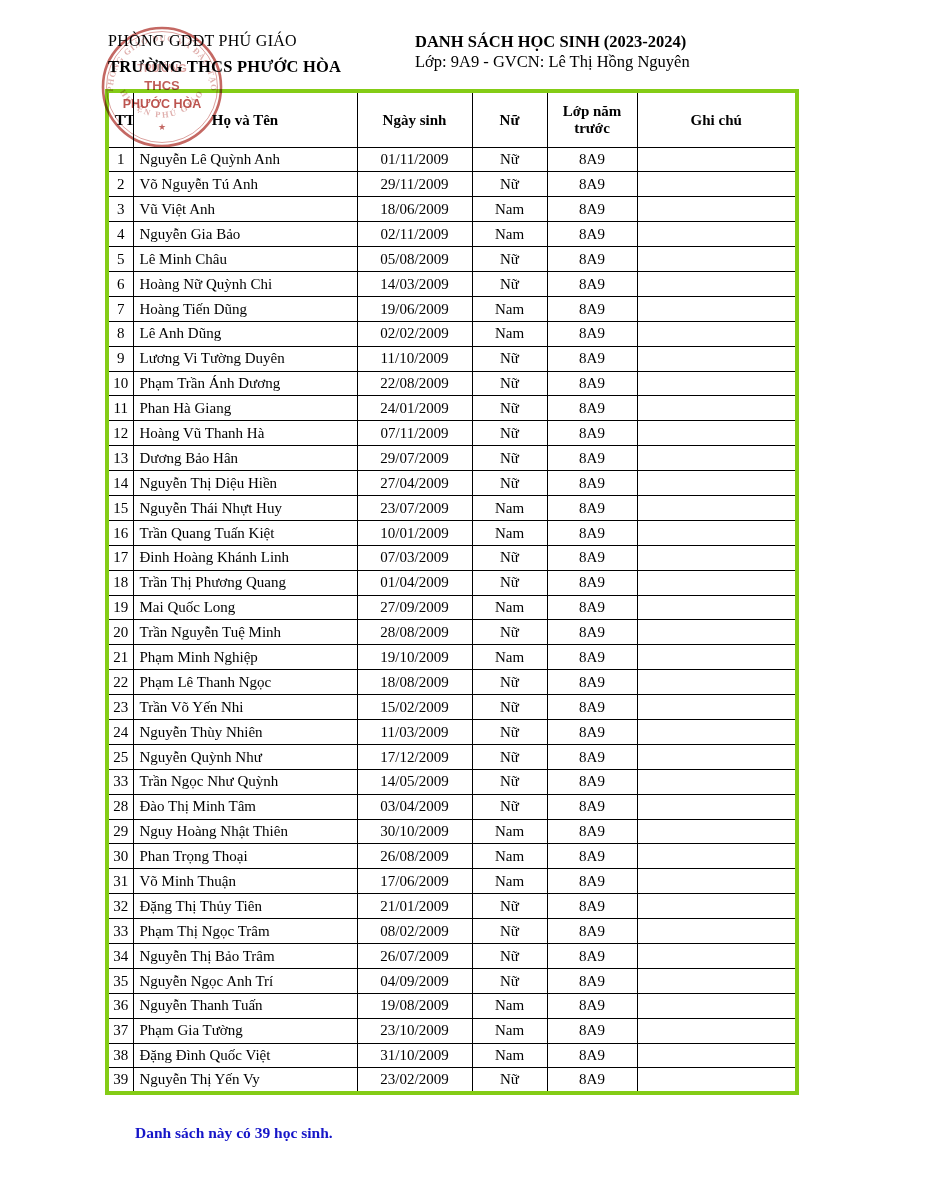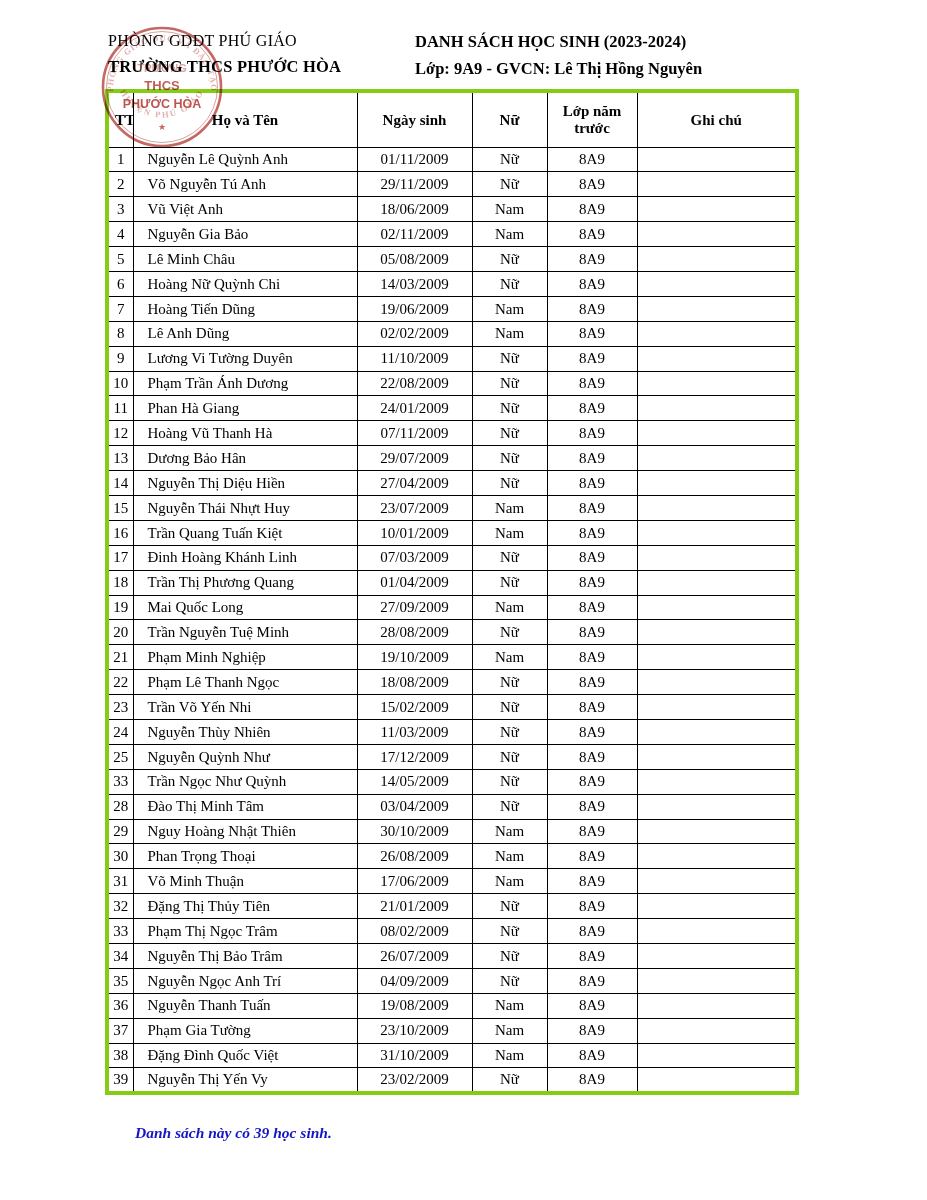--- a/index.html
+++ b/index.html
@@ -9,44 +9,44 @@
   .header-left {
     position:absolute; left:108px; top:32px; width:250px; z-index:2;
   }
   .header-left .l1 { font-size:16px; letter-spacing:.3px; }
   .header-left .l2 { font-size:16.5px; font-weight:bold; margin-top:7px; letter-spacing:.2px; }
 
   .header-right {
     position:absolute; left:415px; top:32px; width:330px; text-align:left; z-index:2;
   }
   .header-right .l1 { font-size:16.5px; font-weight:bold; }
-  .header-right .l2 { font-size:16.5px; font-weight:bold; margin-top:7px; }
+  .header-right .l2 { font-size:16.5px; font-weight:normal; margin-top:0; }
 
   table.roster {
     position:absolute; left:105px; top:89px; width:690px; z-index:1;
     border-collapse:collapse; table-layout:fixed;
     border:4px solid #84cc16;
   }
   table.roster th, table.roster td {
     border:1.5px solid #000;
     font-size:15px; line-height:1.1;
     overflow:hidden; white-space:nowrap;
   }
   table.roster th {
     height:56px; font-weight:bold; text-align:center; vertical-align:middle;
     white-space:normal; padding:0 6px;
   }
   table.roster td { height:24.9px; text-align:center; vertical-align:middle; }
-  table.roster td.c1 { text-align:left; padding-left:14px; }
+  table.roster td.c1 { text-align:left; padding-left:6px; }
   col.w0 { width:26px; } col.w1 { width:224px; } col.w2 { width:115px; }
   col.w3 { width:75px; }  col.w4 { width:90px; }  col.w5 { width:160px; }
 
   .footer-note {
     position:absolute; left:135px; top:1124px; z-index:2;
-    font-size:15.5px; font-weight:bold; font-style:italic; color:#1515c8;
+    font-size:15.5px; font-weight:bold; color:#1515c8;
   }
 
   .stamp {
     position:absolute; left:99px; top:24px; width:126px; height:128px; z-index:5;
     mix-blend-mode:multiply; pointer-events:none;
   }
 </style>
 </head>
 <body>
 

